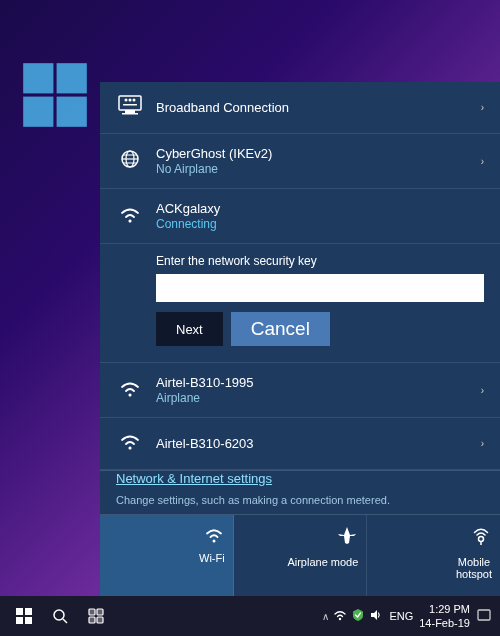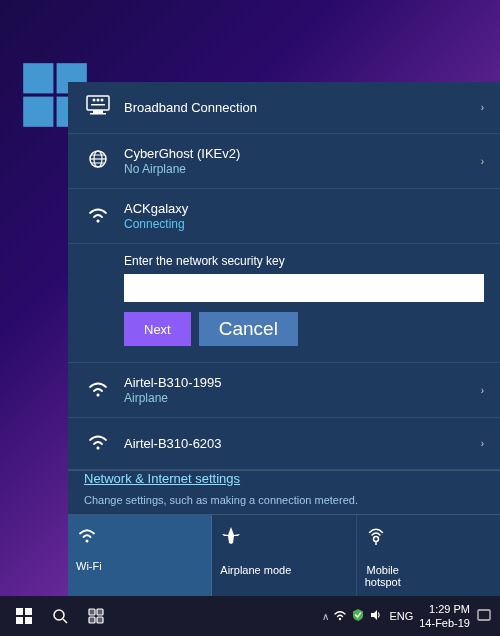--- a/index.html
+++ b/index.html
@@ -68,21 +68,21 @@
       display: flex;
       align-items: center;
       gap: 4px;
     }
 
     
     .network-panel {
       position: absolute;
       bottom: 40px;
       right: 0;
-      width: 432px;
+      width: 400px;
       background: #1e3a5f;
       z-index: 20;
     }
 
     .network-item {
       padding: 12px 16px;
       border-bottom: 1px solid rgba(255,255,255,0.1);
       cursor: pointer;
       display: flex;
       align-items: center;
@@ -149,21 +149,21 @@
       height: 28px;
       margin-bottom: 10px;
     }
 
     .security-buttons {
       display: flex;
       gap: 8px;
     }
 
     .btn-next {
-      background: #8b5cf6;
+      background: #0f172a;
       color: #fff;
       border: none;
       padding: 6px 20px;
       font-size: 13px;
       cursor: pointer;
       font-family: 'Segoe UI', Arial, sans-serif;
     }
 
     .btn-cancel {
       background: #4a7ab5;
@@ -198,25 +198,25 @@
 
     
     .quick-actions {
       display: flex;
       background: #1e3a5f;
       border-top: 1px solid rgba(255,255,255,0.15);
     }
 
     .quick-action {
       flex: 1;
-      padding: 10px 8px 8px 8px;
+      padding: 10px 8px 16px 8px;
       display: flex;
       flex-direction: column;
-      align-items: flex-start;
-      gap: 12px;
+      align-items: flex-end;
+      gap: 4px;
       cursor: pointer;
       color: #fff;
       font-size: 11px;
       border-right: 1px solid rgba(255,255,255,0.1);
     }
 
     .quick-action:last-child {
       border-right: none;
     }
 

